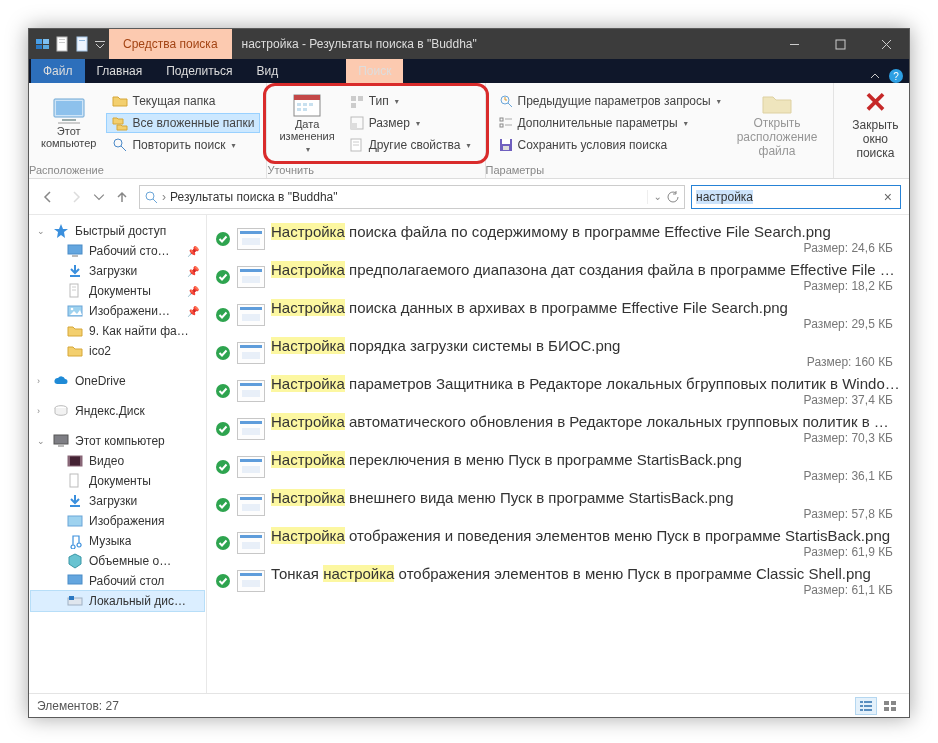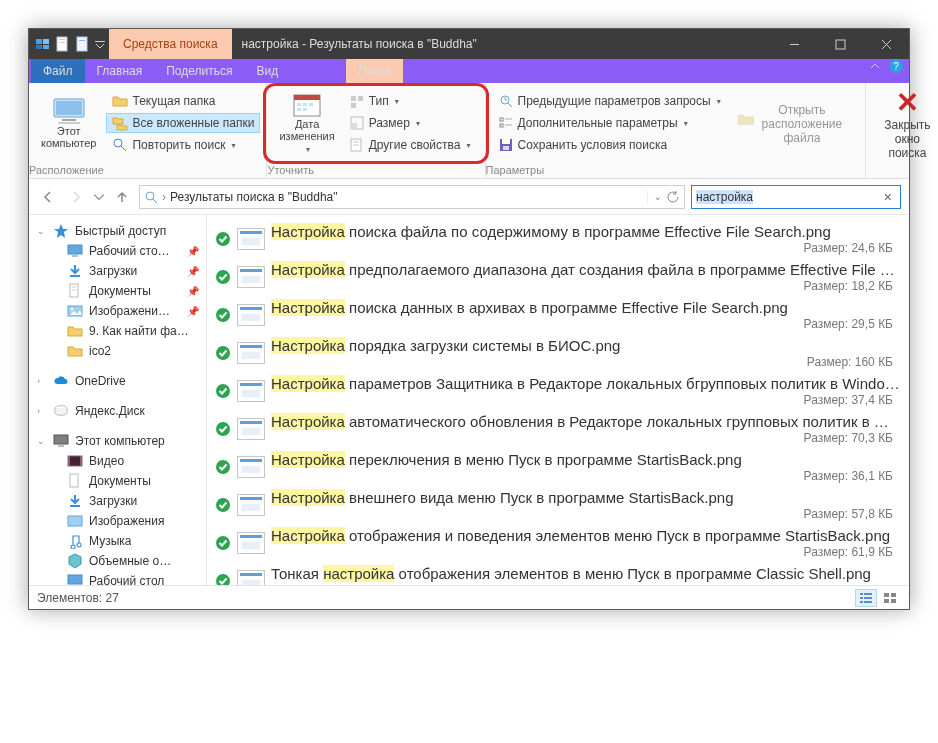--- a/index.html
+++ b/index.html
@@ -12,21 +12,21 @@
     width: 938px;
     height: 743px;
   }
   
   .shell {
     width: 938px; height: 743px;
     padding: 28px;
   }
   .window {
     width: 882px;
-    height: 582px;
+    height: 690px;
     border: 1px solid #5a5a5a;
     background: #fff;
     box-shadow: 0 0 20px rgba(0,0,0,0.35);
     display: flex;
     flex-direction: column;
   }
   
   .titlebar {
     height: 30px;
     background: #3c3c3c;
@@ -54,23 +54,23 @@
   .tb-controls { display: flex; }
   .tb-btn {
     width: 46px; display: flex; align-items: center; justify-content: center;
     color: #ccc; font-size: 12px;
   }
   .tb-btn svg { width: 11px; height: 11px; stroke: #ccc; stroke-width: 1; fill: none; }
 
   
   .tabsrow {
     height: 24px;
-    background: #8b5cf6;
+    background: #0f172a;
     display: flex;
-    align-items: flex-start;
+    align-items: flex-end;
     padding: 0;
     position: relative;
   }
   .tabsrow .tab {
     height: 24px;
     padding: 0 12px;
     display: flex; align-items: center;
     color: #ddd;
     font-size: 12px;
   }
@@ -150,21 +150,21 @@
     border: 3px solid #d92b2b;
     border-radius: 12px;
     left: -4px;
     top: 0;
     right: -4px;
     bottom: 14px;
     pointer-events:none;
   }
 
   
-  .g-opts-big { display:flex; flex-direction:row; align-items:center; padding: 4px 10px 0;}
+  .g-opts-big { display:flex; flex-direction:column; align-items:center; padding: 4px 10px 0;}
   .g-opts-big .lbl { font-size:12px; text-align:center; line-height:1.15;}
   .g-opts-big .icn { width:32px; height:24px; margin-bottom:2px;}
 
   
   .g-close-big { display:flex; flex-direction:column; align-items:center; padding: 4px 12px 0;}
   .g-close-big .x { color:#c62828; font-size:28px; font-weight:bold; line-height:1;}
   .g-close-big .lbl { font-size:12px; text-align:center; line-height:1.15; margin-top:2px;}
 
   
   .addrrow {

